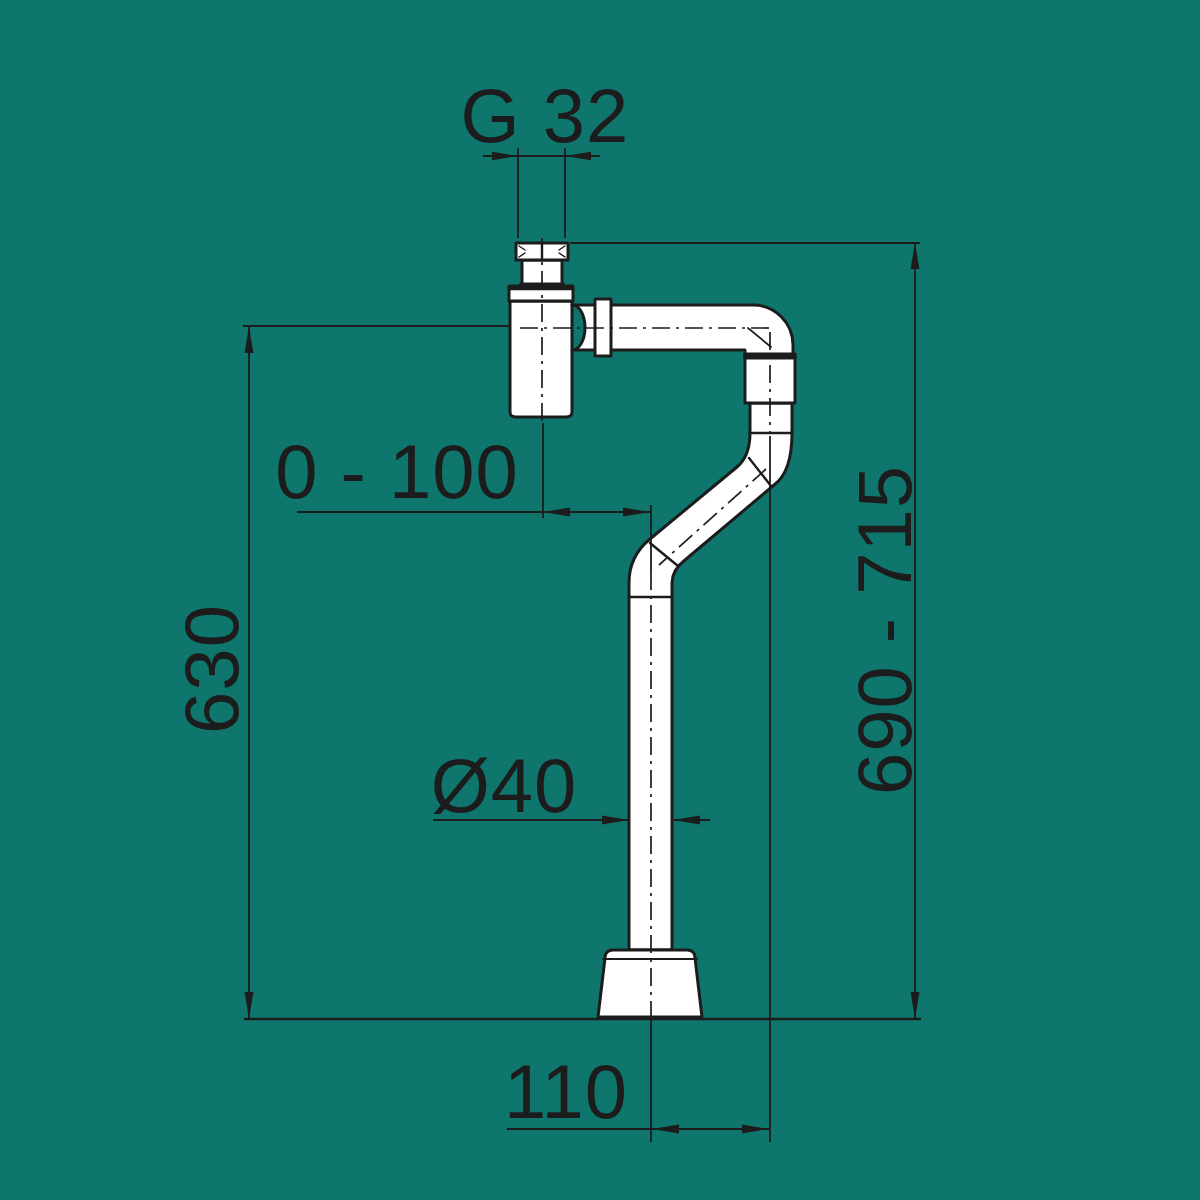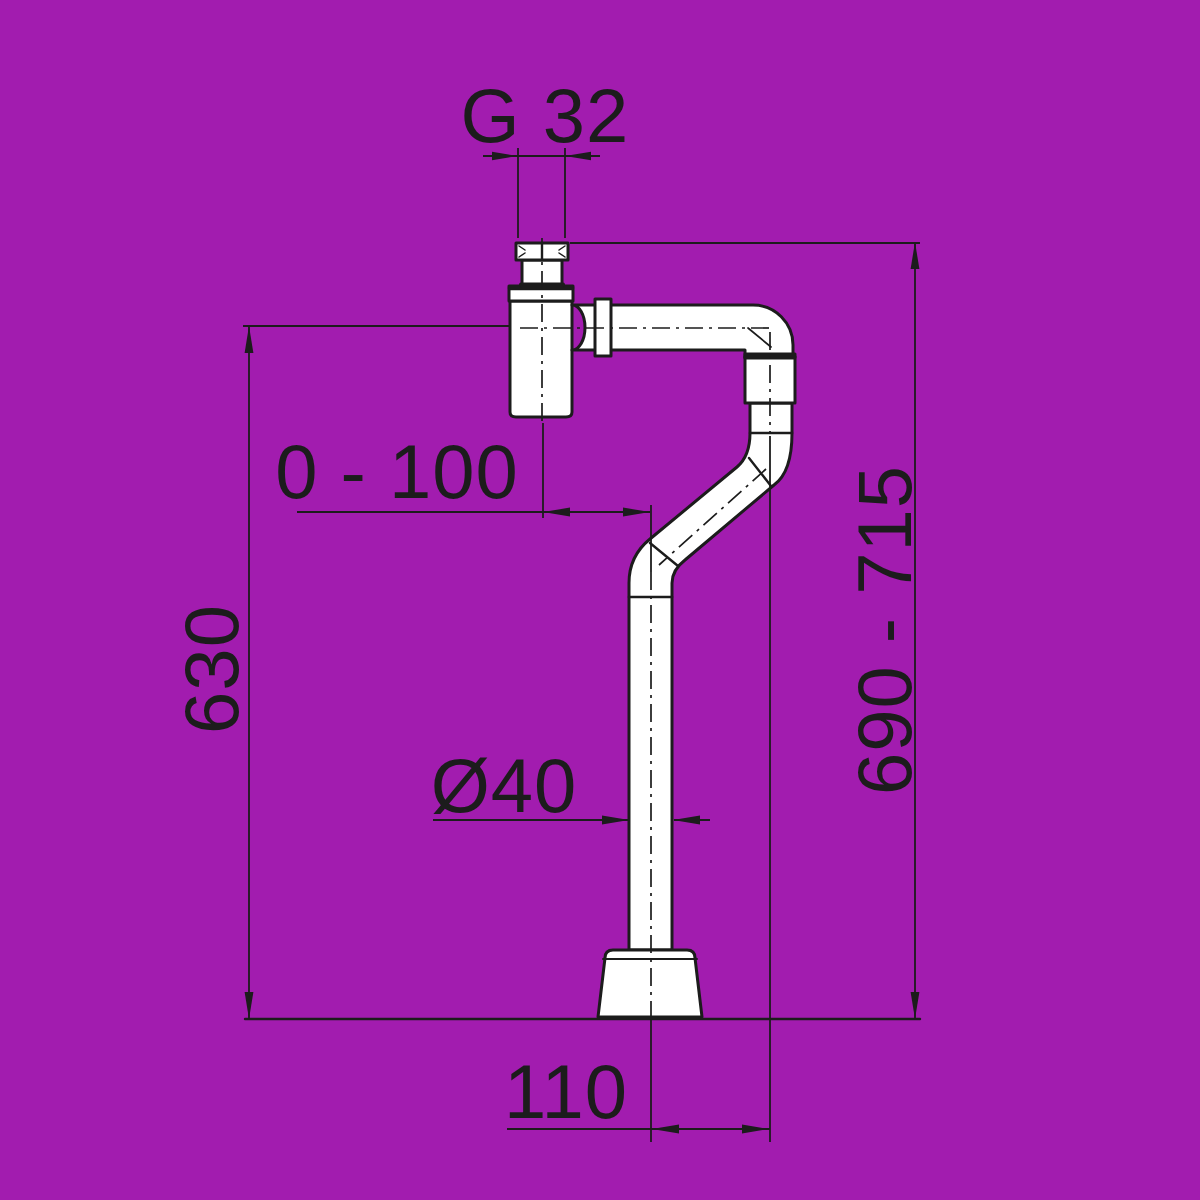--- a/index.html
+++ b/index.html
@@ -7,21 +7,21 @@
     padding: 0;
     background: #ffffff;
     width: 1200px;
     height: 1200px;
     overflow: hidden;
   }
   .drawing-wrap {
     position: relative;
     width: 1200px;
     height: 1200px;
-    background: #a21caf;
+    background: #0f766e;
   }
   svg {
     display: block;
   }
   text {
     font-family: "Liberation Sans", "DejaVu Sans", sans-serif;
     font-weight: 400;
     fill: #1c1c1c;
   }
   .dim-text { font-size: 76px; letter-spacing: 1px; }

